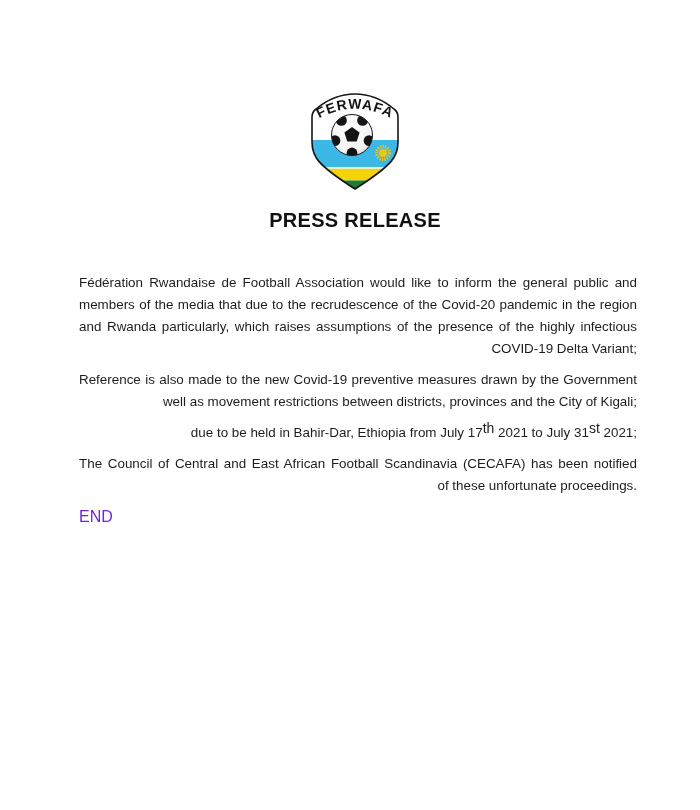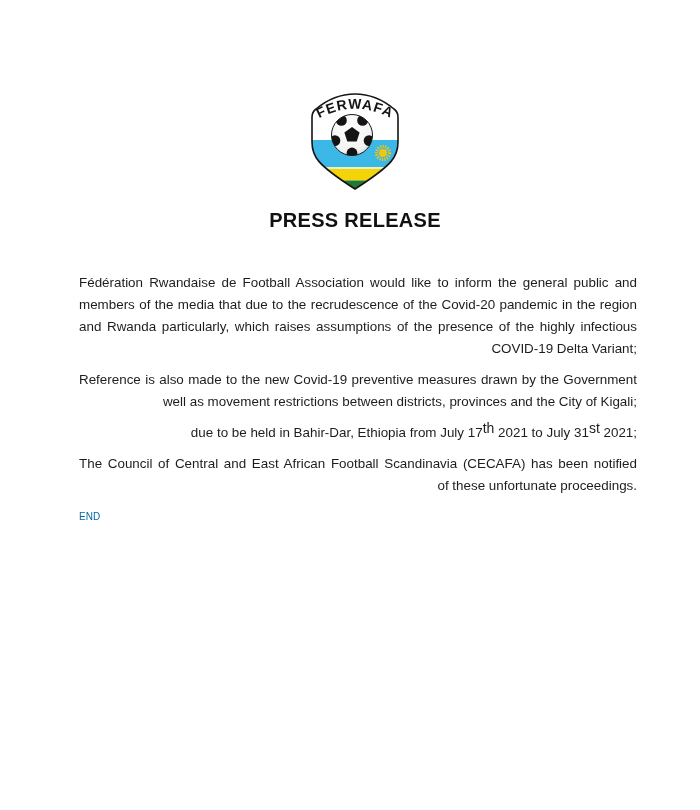--- a/index.html
+++ b/index.html
@@ -24,21 +24,21 @@
   .doc-body {
     position: absolute; left: 79px; top: 272px; width: 558px;
     font-size: 13.4px; line-height: 22px; color: #1d1d1d;
   }
   .para { margin: 0 0 9px 0; }
   .line { height: 22px; text-align: right; }
   .line.j { text-align: justify; text-align-last: justify; }
   .doc-body sup {
     font-size: 14px; line-height: 0; vertical-align: 4px; letter-spacing: 0;
   }
-  .end-marker { margin-top: 0; font-size: 10px; color: #0369a1; }
+  .end-marker { margin-top: 0; font-size: 16px; color: #6d28d9; }
   .crest-word {
     font-family: "Liberation Sans", sans-serif;
     font-weight: bold; font-size: 14px; letter-spacing: 1px; fill: #151515;
   }
 </style>
 </head>
 <body>
 
 <div class="page">
 

